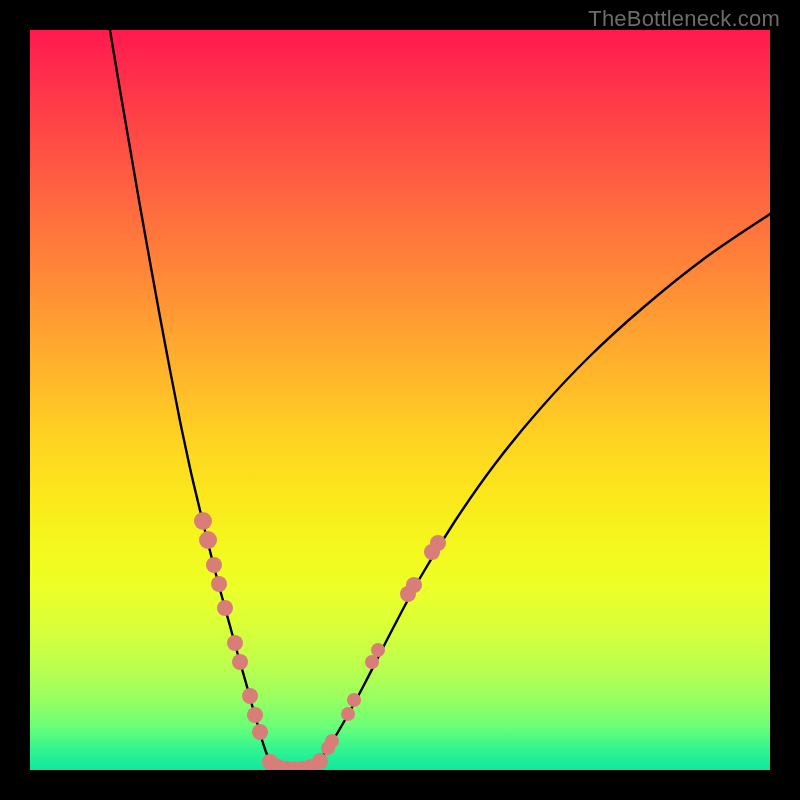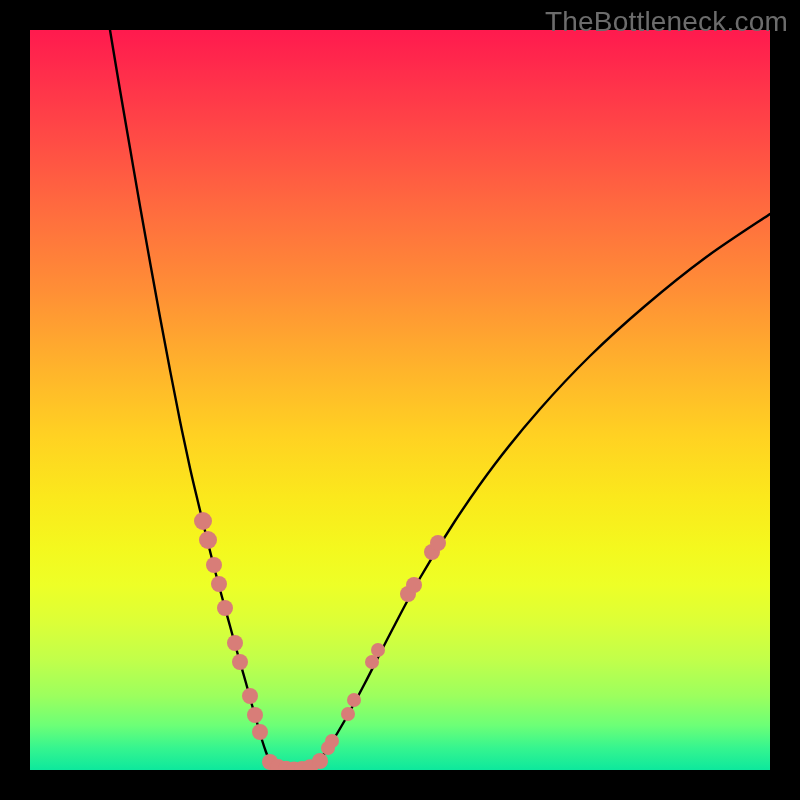--- a/index.html
+++ b/index.html
@@ -13,22 +13,22 @@
   }
   .stage {
     position: relative;
     width: 800px;
     height: 800px;
     background: #000000;
   }
   .watermark {
     position: absolute;
     top: 6px;
-    right: 12px;
-    font-size: 28px;
+    right: 20px;
+    font-size: 22px;
     font-weight: 400;
     color: #6c6c6c;
     letter-spacing: 0.2px;
     z-index: 30;
   }
   .plot-area {
     position: absolute;
     left: 30px;
     top: 30px;
     width: 740px;

